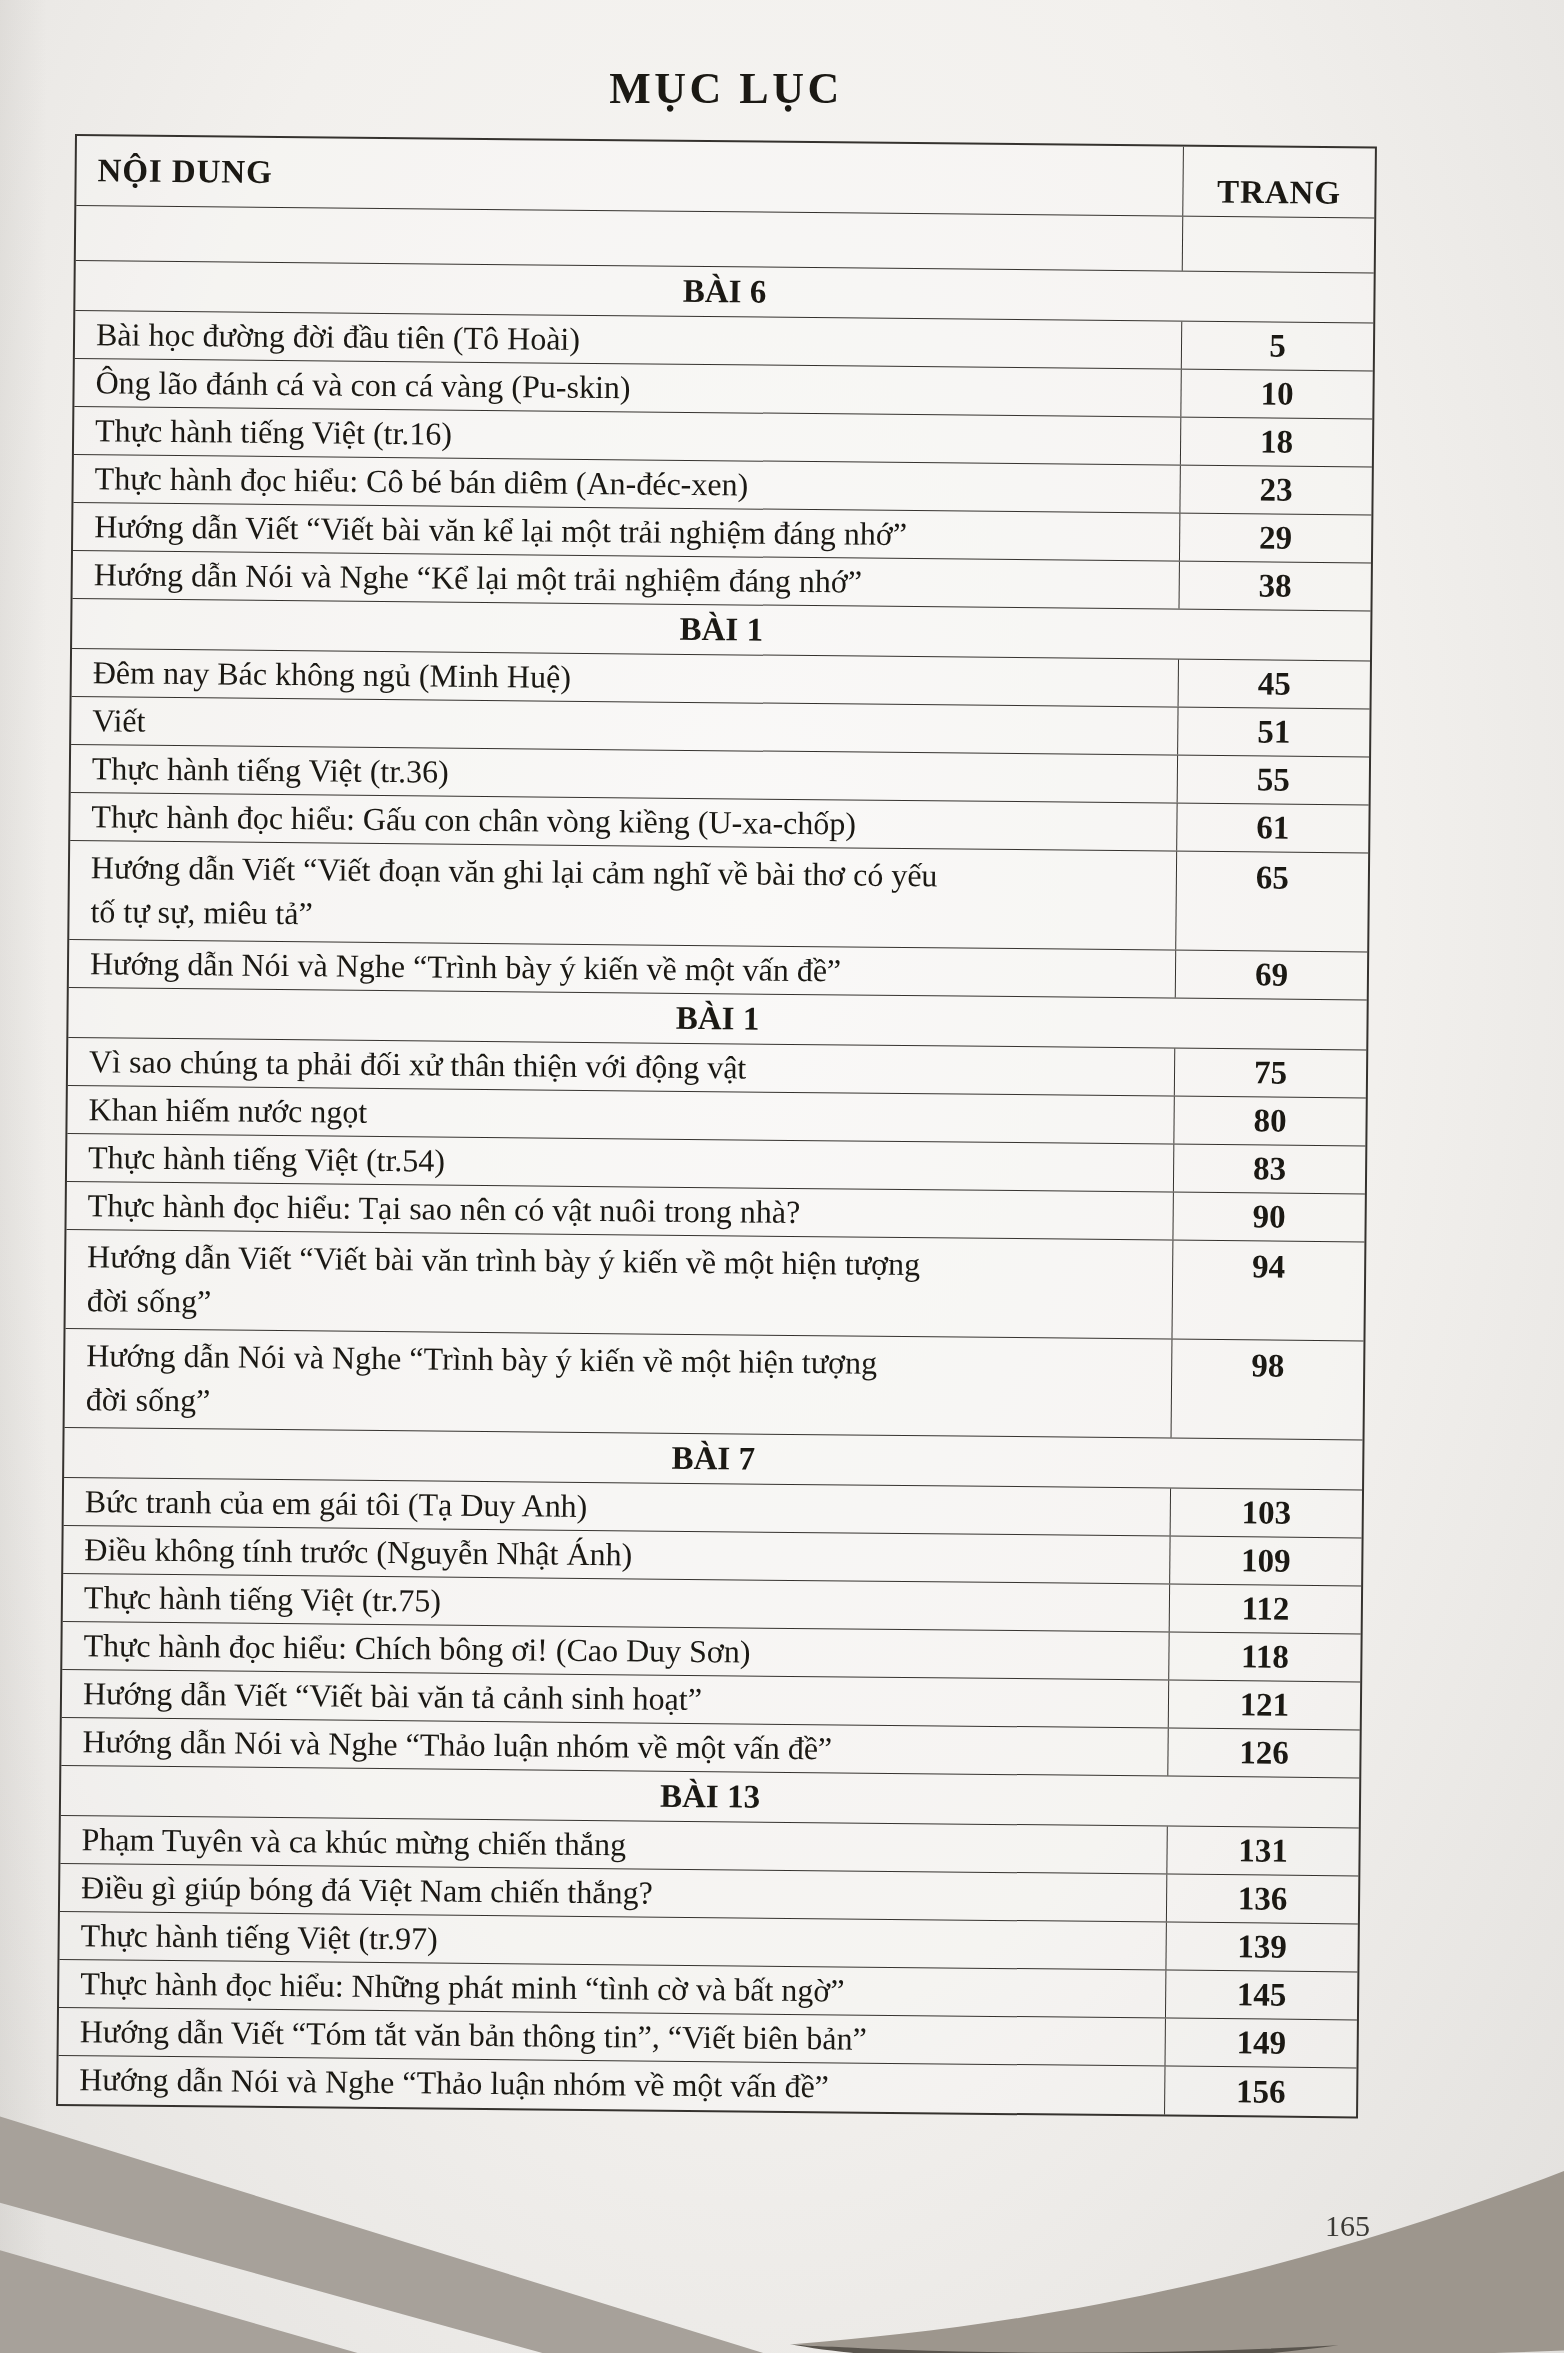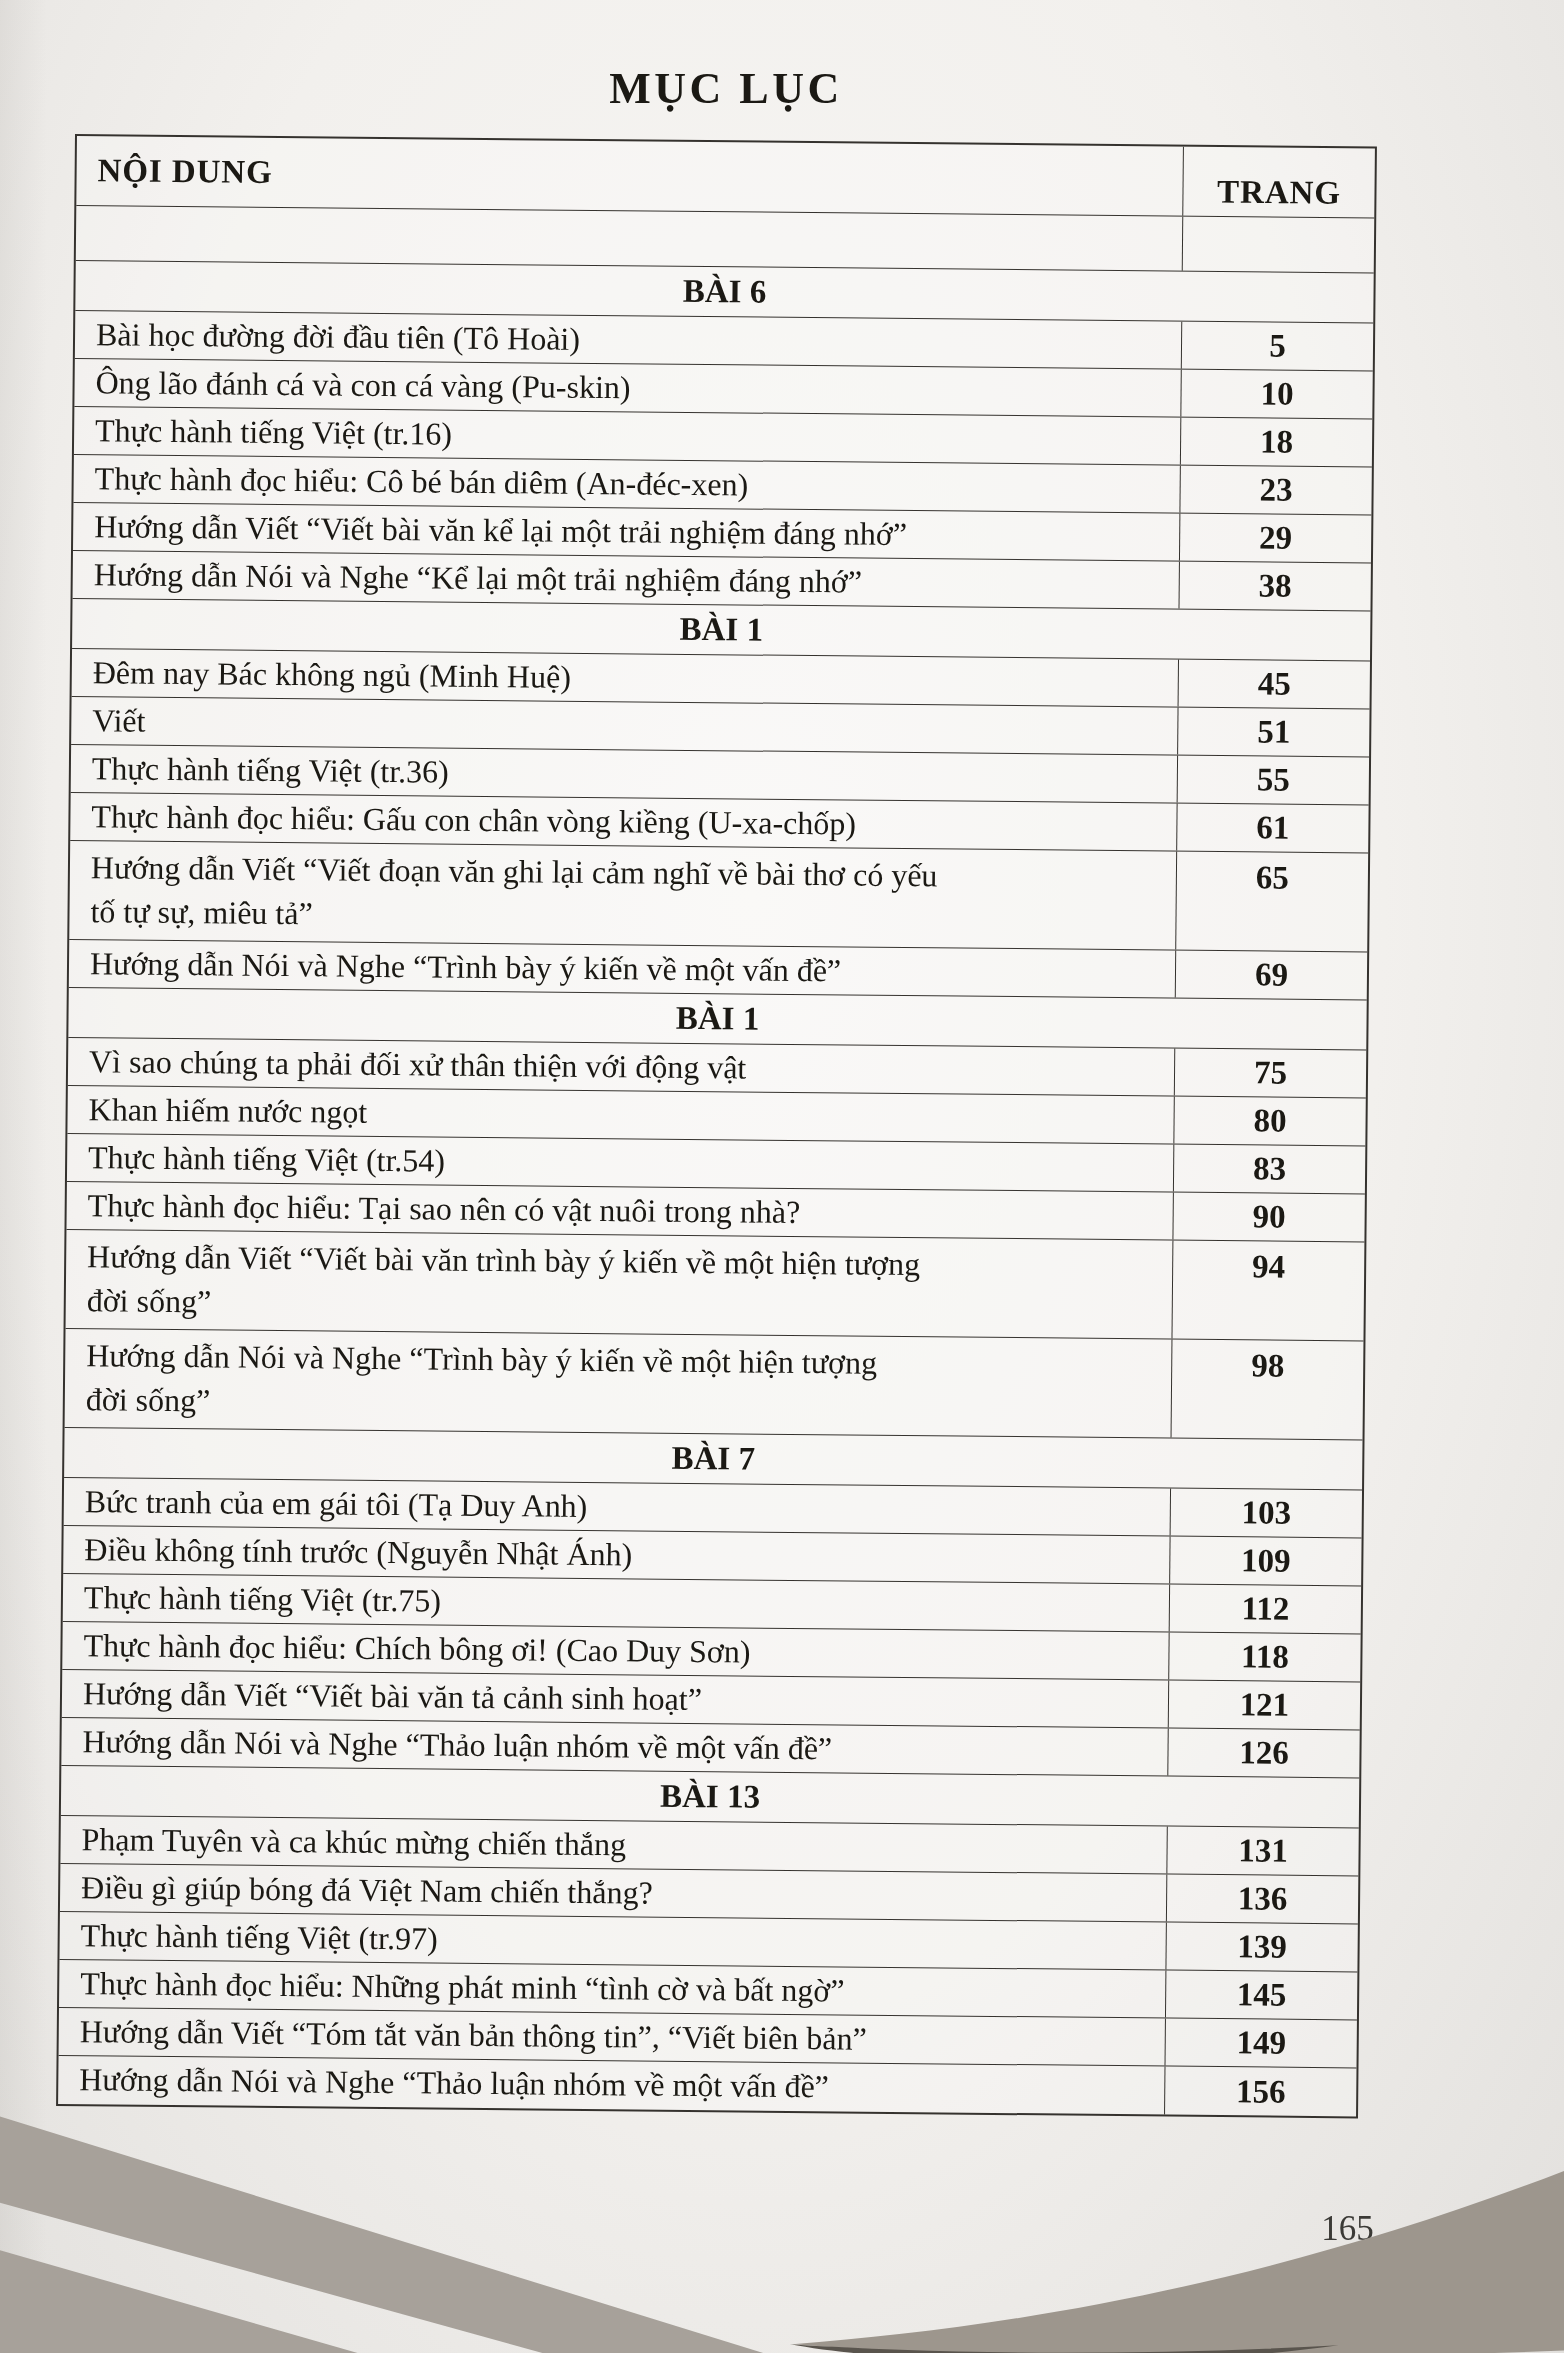--- a/index.html
+++ b/index.html
@@ -63,21 +63,21 @@
   }
   .item-row { height: 48px; }
   .item-row.two-line { height: 99px; }
   .item-row.two-line .cell.content { align-items: flex-start; padding-top: 4.4px; }
   .item-row.two-line .cell.content .txt { line-height: 44px; }
   .item-row.two-line .cell.pagecol { align-items: flex-start; padding-top: 7px; }
   .folio {
     position: absolute;
     left: 1277px; top: 2209px; width: 141px;
     text-align: center;
-    font-size: 35px;
+    font-size: 30px;
     color: #3b3a36;
   }
   .deco { position: absolute; left: 0; bottom: 0; width: 1564px; height: 264px; display: block; }
 </style>
 </head>
 <body>
 
 <div class="page">
 
   <div class="title">MỤC LỤC</div>

